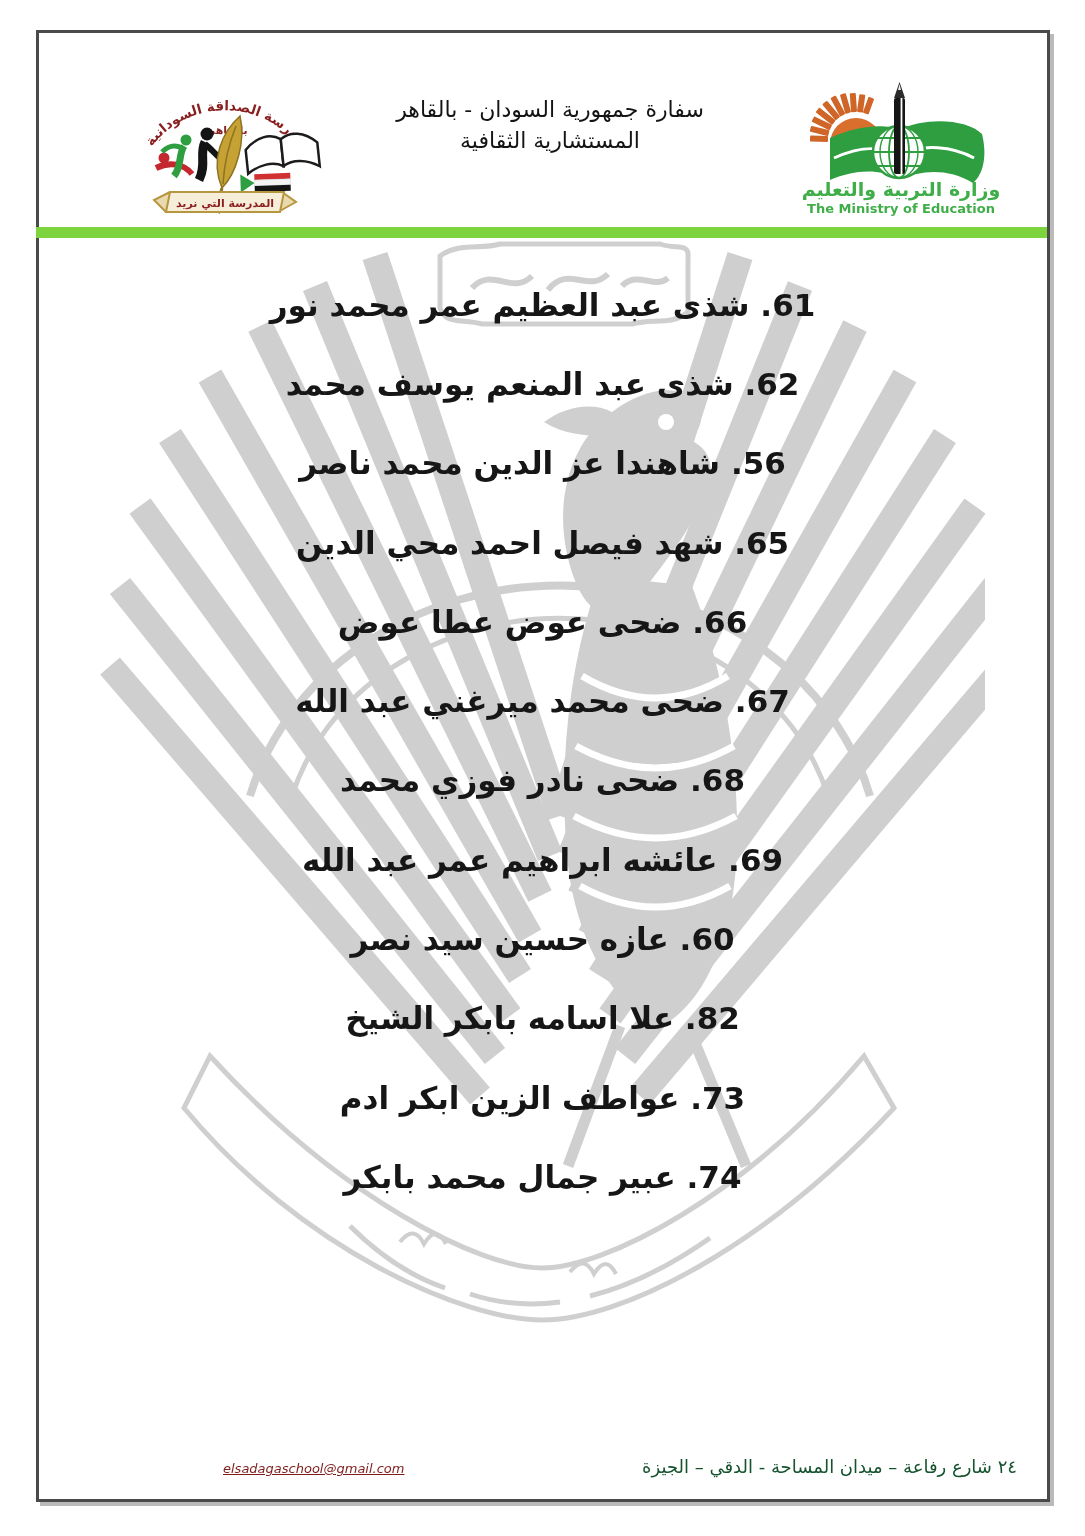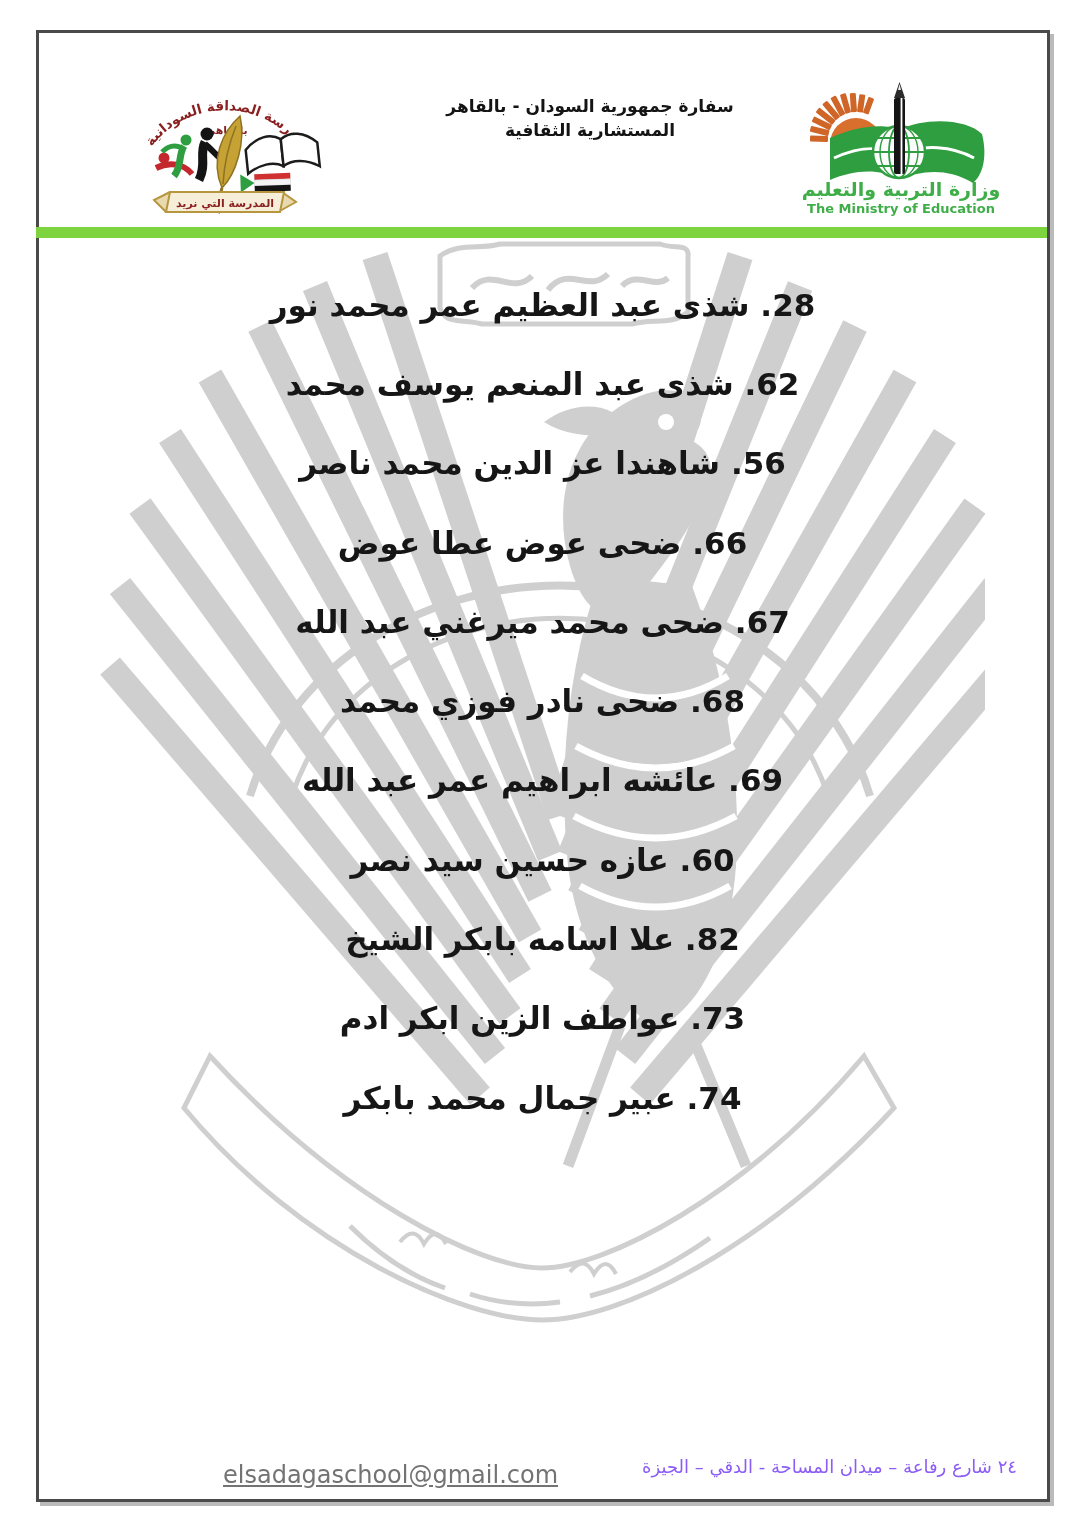--- a/index.html
+++ b/index.html
@@ -3,33 +3,33 @@
 <meta charset="utf-8">
 <style>
   html,body{margin:0;padding:0;background:#ffffff;}
   .page{position:relative;width:1085px;height:1536px;background:#fff;overflow:hidden;
         font-family:"DejaVu Sans", sans-serif;color:#151515;}
   .frame{position:absolute;left:36px;top:30px;width:1008px;height:1466px;
          border:3px solid #4a4a4a;box-shadow:4px 4px 0 rgba(130,130,130,.55);}
   
   .school-logo{position:absolute;left:118px;top:84px;width:212px;height:142px;}
   .head-titles{position:absolute;left:368px;top:94px;width:364px;text-align:center;
-               direction:rtl;font-weight:bold;font-size:17px;line-height:1.42;color:#141414;margin-left:40px;}
+               direction:rtl;font-weight:normal;font-size:22px;line-height:1.42;color:#141414;}
   .ministry-logo{position:absolute;left:768px;top:80px;width:272px;height:138px;}
   .green-bar{position:absolute;left:36px;top:227px;width:1011px;height:11px;background:#7ed43e;}
   
   .watermark{position:absolute;left:100px;top:236px;width:885px;height:1112px;opacity:.95;}
   
   .name-list{position:absolute;left:140px;top:265px;width:805px;direction:rtl;}
   .row{height:79.3px;display:flex;align-items:center;justify-content:center;
        font-size:31px;font-weight:bold;color:#161616;white-space:nowrap;}
   
-  .email{position:absolute;left:223px;top:1461px;font-size:24px;
-         color:#737373;text-decoration:underline;cursor:pointer;}
-  .address{position:absolute;right:68px;top:1456px;direction:rtl;font-size:18px;color:#8b5cf6;}
+  .email{position:absolute;left:223px;top:1461px;font-size:13px;font-style:italic;
+         color:#7f1d1d;text-decoration:underline;cursor:pointer;}
+  .address{position:absolute;right:68px;top:1456px;direction:rtl;font-size:18px;color:#14532d;}
   svg text{font-family:"DejaVu Sans", sans-serif;}
 </style>
 </head>
 <body>
 
 <div class="page">
 
   <div class="frame"></div>
 
   <svg class="watermark" viewBox="0 0 885 1112" aria-hidden="true">
@@ -172,23 +172,24 @@
       <rect x="126" y="18" width="11" height="76" rx="2" fill="#151515"></rect>
       <rect x="132.6" y="18" width="1.8" height="76" fill="#ffffff"></rect>
     </g>
     <text x="133" y="116" font-size="19" font-weight="bold" fill="#3fae49" text-anchor="middle" direction="rtl">وزارة التربية والتعليم</text>
     <text x="133" y="133" font-size="13" font-weight="bold" fill="#3fae49" text-anchor="middle">The Ministry of Education</text>
   </svg>
 
   <div class="green-bar"></div>
 
   <div class="name-list">
-    <div class="row">28. شذى عبد العظيم عمر محمد نور</div>
+    <div class="row">61. شذى عبد العظيم عمر محمد نور</div>
     <div class="row">62. شذى عبد المنعم يوسف محمد</div>
     <div class="row">56. شاهندا عز الدين محمد ناصر</div>
+    <div class="row">65. شهد فيصل احمد محي الدين</div>
     <div class="row">66. ضحى عوض عطا عوض</div>
     <div class="row">67. ضحى محمد  ميرغني عبد الله</div>
     <div class="row">68. ضحى نادر فوزي محمد</div>
     <div class="row">69. عائشه ابراهيم عمر عبد الله</div>
     <div class="row">60. عازه حسين سيد نصر</div>
     <div class="row">82. علا اسامه بابكر الشيخ</div>
     <div class="row">73. عواطف الزين ابكر ادم</div>
     <div class="row">74. عبير جمال محمد بابكر</div>
   </div>
 

